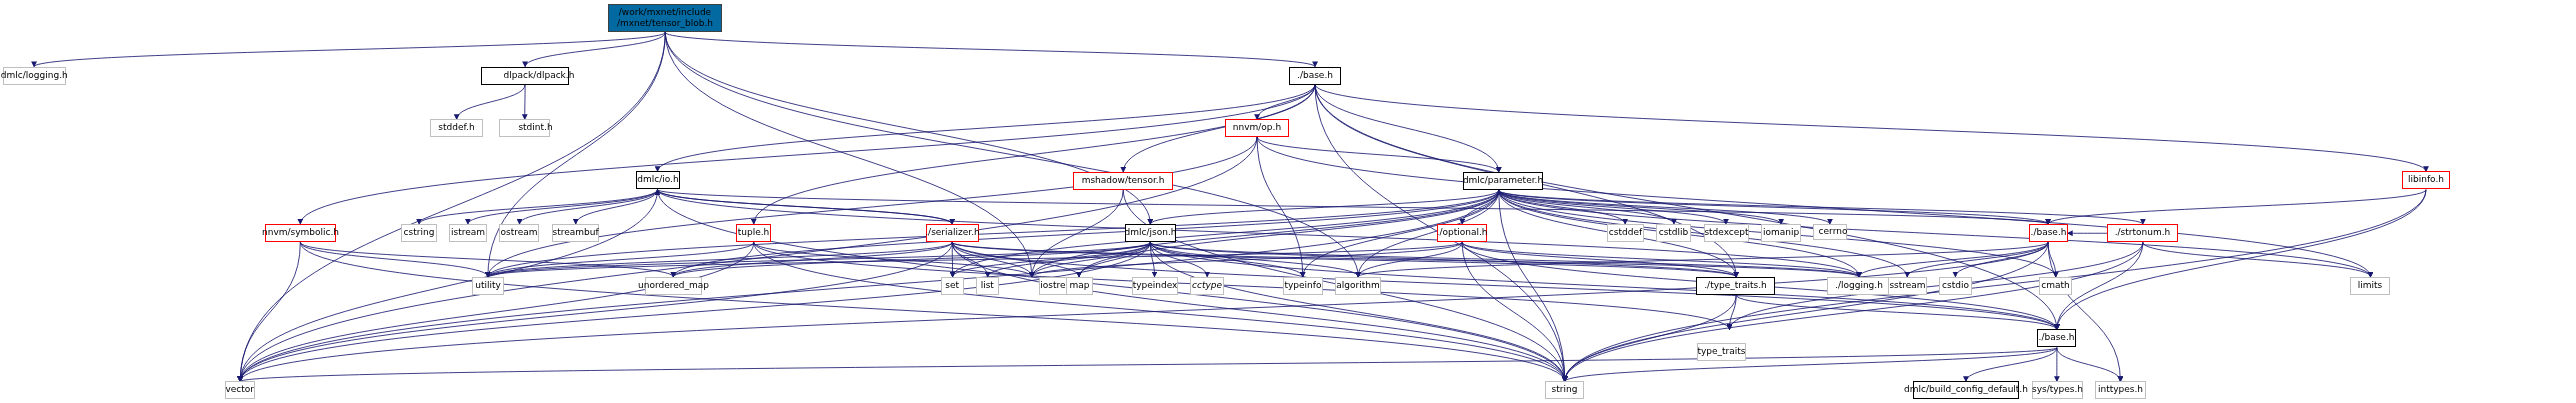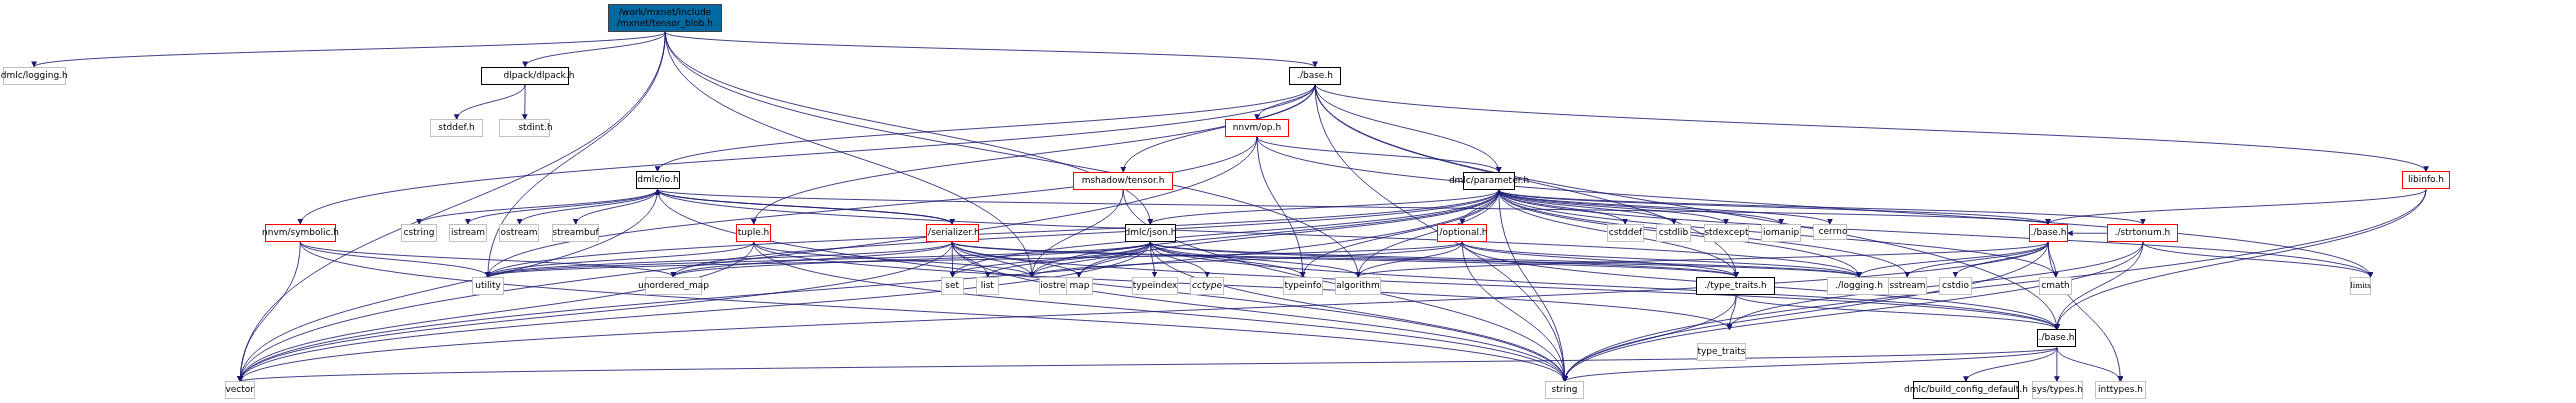--- a/index.html
+++ b/index.html
@@ -158,21 +158,21 @@
   <div class="node root" id="n-root" style="left:608px;top:4.2px;width:114px;height:28px;">/work/mxnet/include
 /mxnet/tensor_blob.h</div>
   <div class="node std" id="n-dmlc_logging" style="left:2.8px;top:67px;width:63px;height:17.6px;">dmlc/logging.h</div>
   <div class="node doc" id="n-dlpack" style="left:481px;top:67px;width:88px;height:17.6px;padding-left:28px;">dlpack/dlpack.h</div>
   <div class="node std" id="n-stddef_h" style="left:430px;top:119px;width:53px;height:17.6px;">stddef.h</div>
   <div class="node std" id="n-stdint_h" style="left:499px;top:119px;width:51px;height:17.6px;padding-left:22px;">stdint.h</div>
   <div class="node doc" id="n-base_top" style="left:1289px;top:67px;width:52px;height:17.6px;">./base.h</div>
   <div class="node red" id="n-nnvm_op" style="left:1225px;top:119px;width:64px;height:17.6px;">nnvm/op.h</div>
   <div class="node red" id="n-mshadow_tensor" style="left:1073px;top:172px;width:100px;height:17.6px;">mshadow/tensor.h</div>
   <div class="node doc" id="n-dmlc_io" style="left:636px;top:171px;width:44px;height:18px;">dmlc/io.h</div>
-  <div class="node doc" id="n-dmlc_parameter" style="left:1463px;top:172px;width:52px;height:18px;">dmlc/parameter.h</div>
+  <div class="node doc" id="n-dmlc_parameter" style="left:1463px;top:172px;width:80px;height:18px;">dmlc/parameter.h</div>
   <div class="node red" id="n-libinfo" style="left:2402px;top:171px;width:48px;height:18px;">libinfo.h</div>
   <div class="node red" id="n-nnvm_symbolic" style="left:265px;top:224px;width:71px;height:18px;">nnvm/symbolic.h</div>
   <div class="node std" id="n-cstring" style="left:401px;top:224px;width:36px;height:18px;">cstring</div>
   <div class="node std" id="n-istream" style="left:449px;top:224px;width:38px;height:18px;">istream</div>
   <div class="node std" id="n-ostream" style="left:499px;top:224px;width:40px;height:18px;">ostream</div>
   <div class="node std" id="n-streambuf" style="left:552px;top:224px;width:47px;height:18px;">streambuf</div>
   <div class="node red" id="n-tuple" style="left:736px;top:224px;width:35px;height:18px;">tuple.h</div>
   <div class="node red" id="n-serializer" style="left:926px;top:224px;width:53px;height:18px;">./serializer.h</div>
   <div class="node doc" id="n-dmlc_json" style="left:1125px;top:224px;width:51px;height:18px;">dmlc/json.h</div>
   <div class="node red" id="n-optional" style="left:1437px;top:224px;width:50px;height:18px;">./optional.h</div>
@@ -191,21 +191,21 @@
   <div class="node std" id="n-map" style="left:1066px;top:277px;width:27px;height:18px;">map</div>
   <div class="node std" id="n-typeindex" style="left:1132px;top:277px;width:46px;height:18px;">typeindex</div>
   <div class="node std" id="n-cctype" style="left:1190px;top:277px;width:34px;height:18px;font-style:italic;">cctype</div>
   <div class="node std" id="n-typeinfo" style="left:1283px;top:277px;width:40px;height:18px;">typeinfo</div>
   <div class="node std" id="n-algorithm" style="left:1335px;top:277px;width:46px;height:18px;">algorithm</div>
   <div class="node doc" id="n-type_traits_h" style="left:1696px;top:277px;width:79px;height:18px;">./type_traits.h</div>
   <div class="node std" id="n-logging_local" style="left:1827px;top:277px;width:64px;height:18px;">./logging.h</div>
   <div class="node std" id="n-sstream" style="left:1888px;top:277px;width:39px;height:18px;">sstream</div>
   <div class="node std" id="n-cstdio" style="left:1939px;top:277px;width:33px;height:18px;">cstdio</div>
   <div class="node std" id="n-cmath" style="left:2039px;top:277px;width:33px;height:18px;">cmath</div>
-  <div class="node std" id="n-limits" style="left:2350px;top:277px;width:21px;height:18px;font-family:Liberation Serif, serif;">limits</div>
+  <div class="node std" id="n-limits" style="left:2350px;top:277px;width:40px;height:18px;">limits</div>
   <div class="node std" id="n-type_traits" style="left:1697px;top:327px;width:49px;height:18px;margin-top:16px;">type_traits</div>
   <div class="node doc" id="n-base_bottom" style="left:2037px;top:329px;width:39px;height:18px;">./base.h</div>
   <div class="node std" id="n-vector" style="left:225px;top:381px;width:29.5px;height:18px;">vector</div>
   <div class="node std" id="n-string" style="left:1545px;top:381px;width:39px;height:18px;">string</div>
   <div class="node doc" id="n-build_config" style="left:1913px;top:381px;width:106px;height:18px;">dmlc/build_config_default.h</div>
   <div class="node std" id="n-sys_types" style="left:2032px;top:381px;width:51px;height:18px;">sys/types.h</div>
   <div class="node std" id="n-inttypes" style="left:2095px;top:381px;width:51px;height:18px;">inttypes.h</div>
 </div>
 
 

